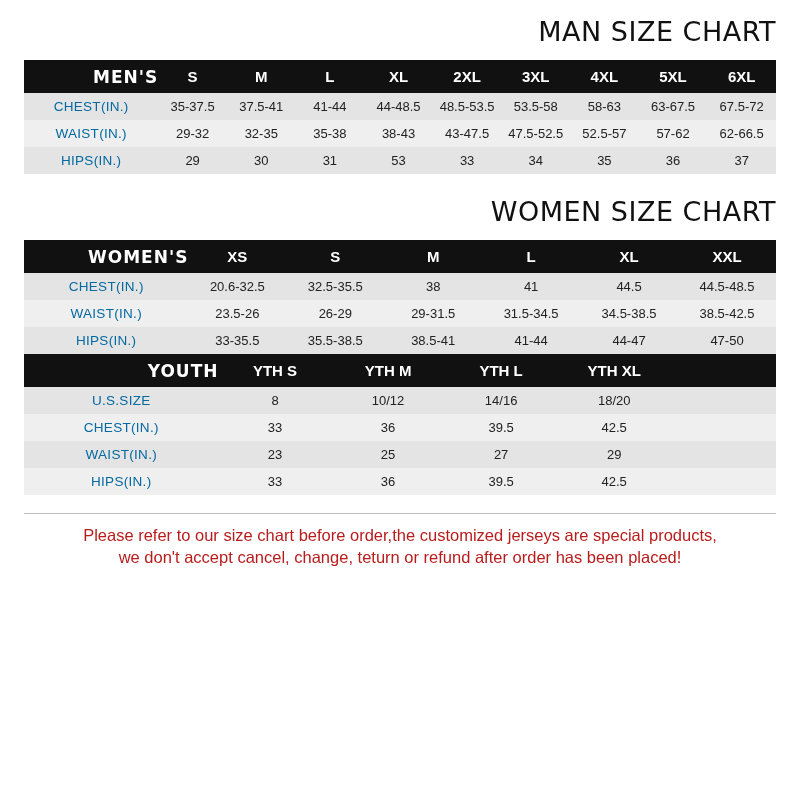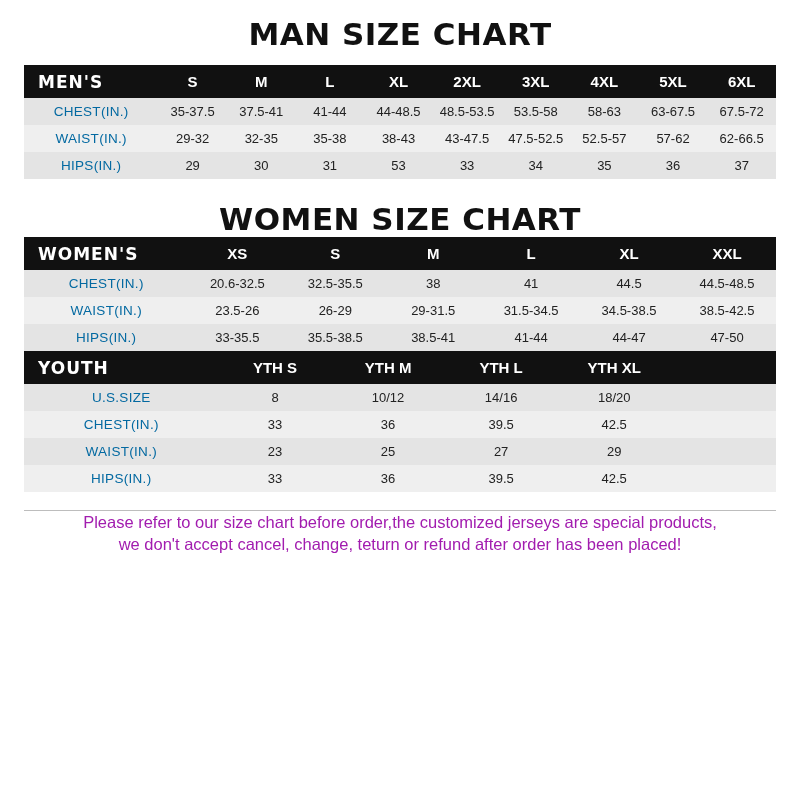--- a/index.html
+++ b/index.html
@@ -34,29 +34,29 @@
     font-size: 46px;
     letter-spacing: 2px;
     color: #111111;
     line-height: 1;
   }
   .content {
     padding: 0 24px;
     box-sizing: border-box;
   }
   .section-title {
-    text-align: center;
+    text-align: right;
     font-family: "DejaVu Sans", sans-serif;
-    font-weight: bold;
-    font-size: 31px;
+    font-weight: normal;
+    font-size: 27px;
     color: #111111;
     letter-spacing: 0.5px;
   }
   .t1 { margin-top: 16px; margin-bottom: 13px; }
-  .t2 { margin-top: 22px; }
+  .t2 { margin-top: 22px; margin-bottom: 13px; }
   .t3 { margin-top: 26px; margin-bottom: 13px; }
 
   table.chart {
     width: 100%;
     border-collapse: collapse;
     table-layout: fixed;
   }
   table.chart th, table.chart td {
     text-align: center;
     font-size: 13px;
@@ -69,36 +69,36 @@
     background: #111111;
     color: #ffffff;
     font-weight: bold;
     height: 33px;
     font-size: 15px;
   }
   table.chart thead th.rowlabel {
     font-family: "DejaVu Sans", sans-serif;
     font-size: 17px;
     letter-spacing: 1px;
-    text-align: left;
+    text-align: right;
     padding-left: 14px;
   }
   table.chart tbody tr.odd td { background: #e4e4e4; }
   table.chart tbody tr.even td { background: #efefef; }
   table.chart tbody td.rowlabel {
     font-size: 13.5px;
     color: #0369a1;
     letter-spacing: 0.3px;
   }
   .footer-note {
     margin-top: 18px;
     border-top: 1px solid #bdbdbd;
-    padding-top: 0;
+    padding-top: 10px;
     text-align: center;
-    color: #a21caf;
+    color: #b91c1c;
     font-size: 16.5px;
     line-height: 1.35;
     font-family: "Liberation Sans", sans-serif;
   }
 </style>
 </head>
 <body>
 
 <div class="page">
 

